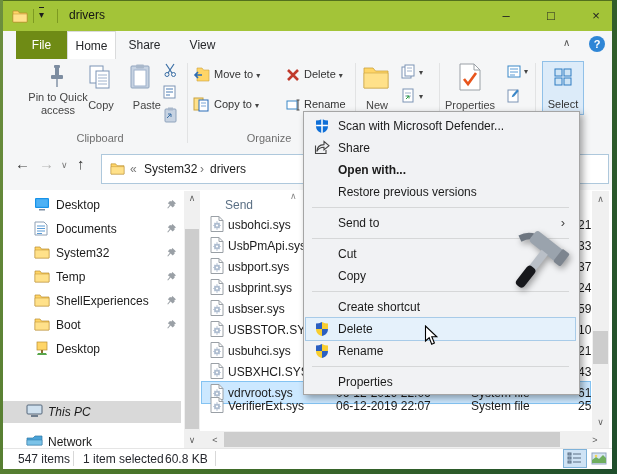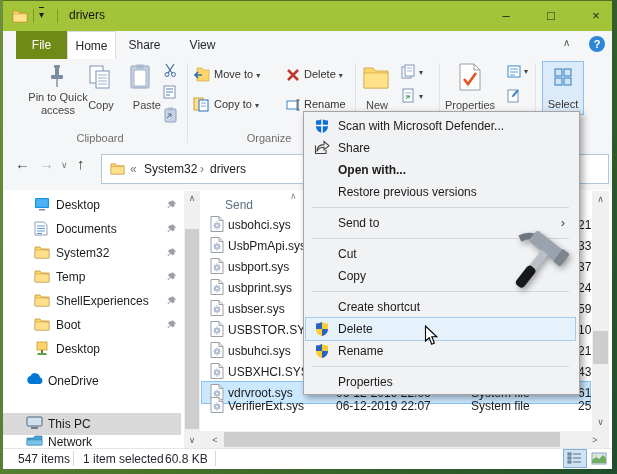--- a/index.html
+++ b/index.html
@@ -289,27 +289,21 @@
               </svg></span>
           </div>
           <div class="side-item" style="top: 148px;">
             <span class="sicon" style="left:31px"><svg width="16" height="15" viewBox="0 0 16 15">
                 <rect x="3" y="1" width="10" height="8" fill="#ffd567" stroke="#b98e2f" stroke-width=".7"></rect>
                 <rect x="7" y="9" width="2" height="3" fill="#8a6d2f"></rect>
                 <path d="M4 12h8l1 2H3z" fill="#57a64a"></path>
               </svg></span>
             <span class="side-label" style="left:53px">Desktop</span>
           </div>
-          <div class="side-item" style="top: 180px;">
-            <span class="sicon" style="left:23px"><svg width="18" height="12" viewBox="0 0 18 12">
-                <path d="M5 11a4 4 0 0 1-.5-7.9A5 5 0 0 1 14 4.3 3.5 3.5 0 0 1 14 11z" fill="#0078d4"></path>
-              </svg></span>
-            <span class="side-label" style="left:45px">OneDrive</span>
-          </div>
-          <div class="side-item selected" style="top: 223px;">
+          <div class="side-item selected" style="top: 211px; font-style: italic;">
             <span class="sicon" style="left:23px"><svg width="17" height="14" viewBox="0 0 17 14">
                 <rect x="1" y="1" width="15" height="9" rx="1" fill="#cfe0ee" stroke="#55667a"></rect>
                 <rect x="5" y="11.2" width="7" height="1.6" fill="#55667a"></rect>
               </svg></span>
             <span class="side-label" style="left:45px">This PC</span>
           </div>
           <div class="side-item" style="top: 241px;">
             <span class="sicon" style="left:23px"><svg width="17" height="13" viewBox="0 0 17 13">
                 <path d="M1 4h6l2-2h7v9H1z" fill="#4aa3d8" stroke="#2f7aa8" stroke-width=".7"></path>
                 <path d="M1 6h15v5H1z" fill="#7cc3e8" stroke="#2f7aa8" stroke-width=".5"></path>

